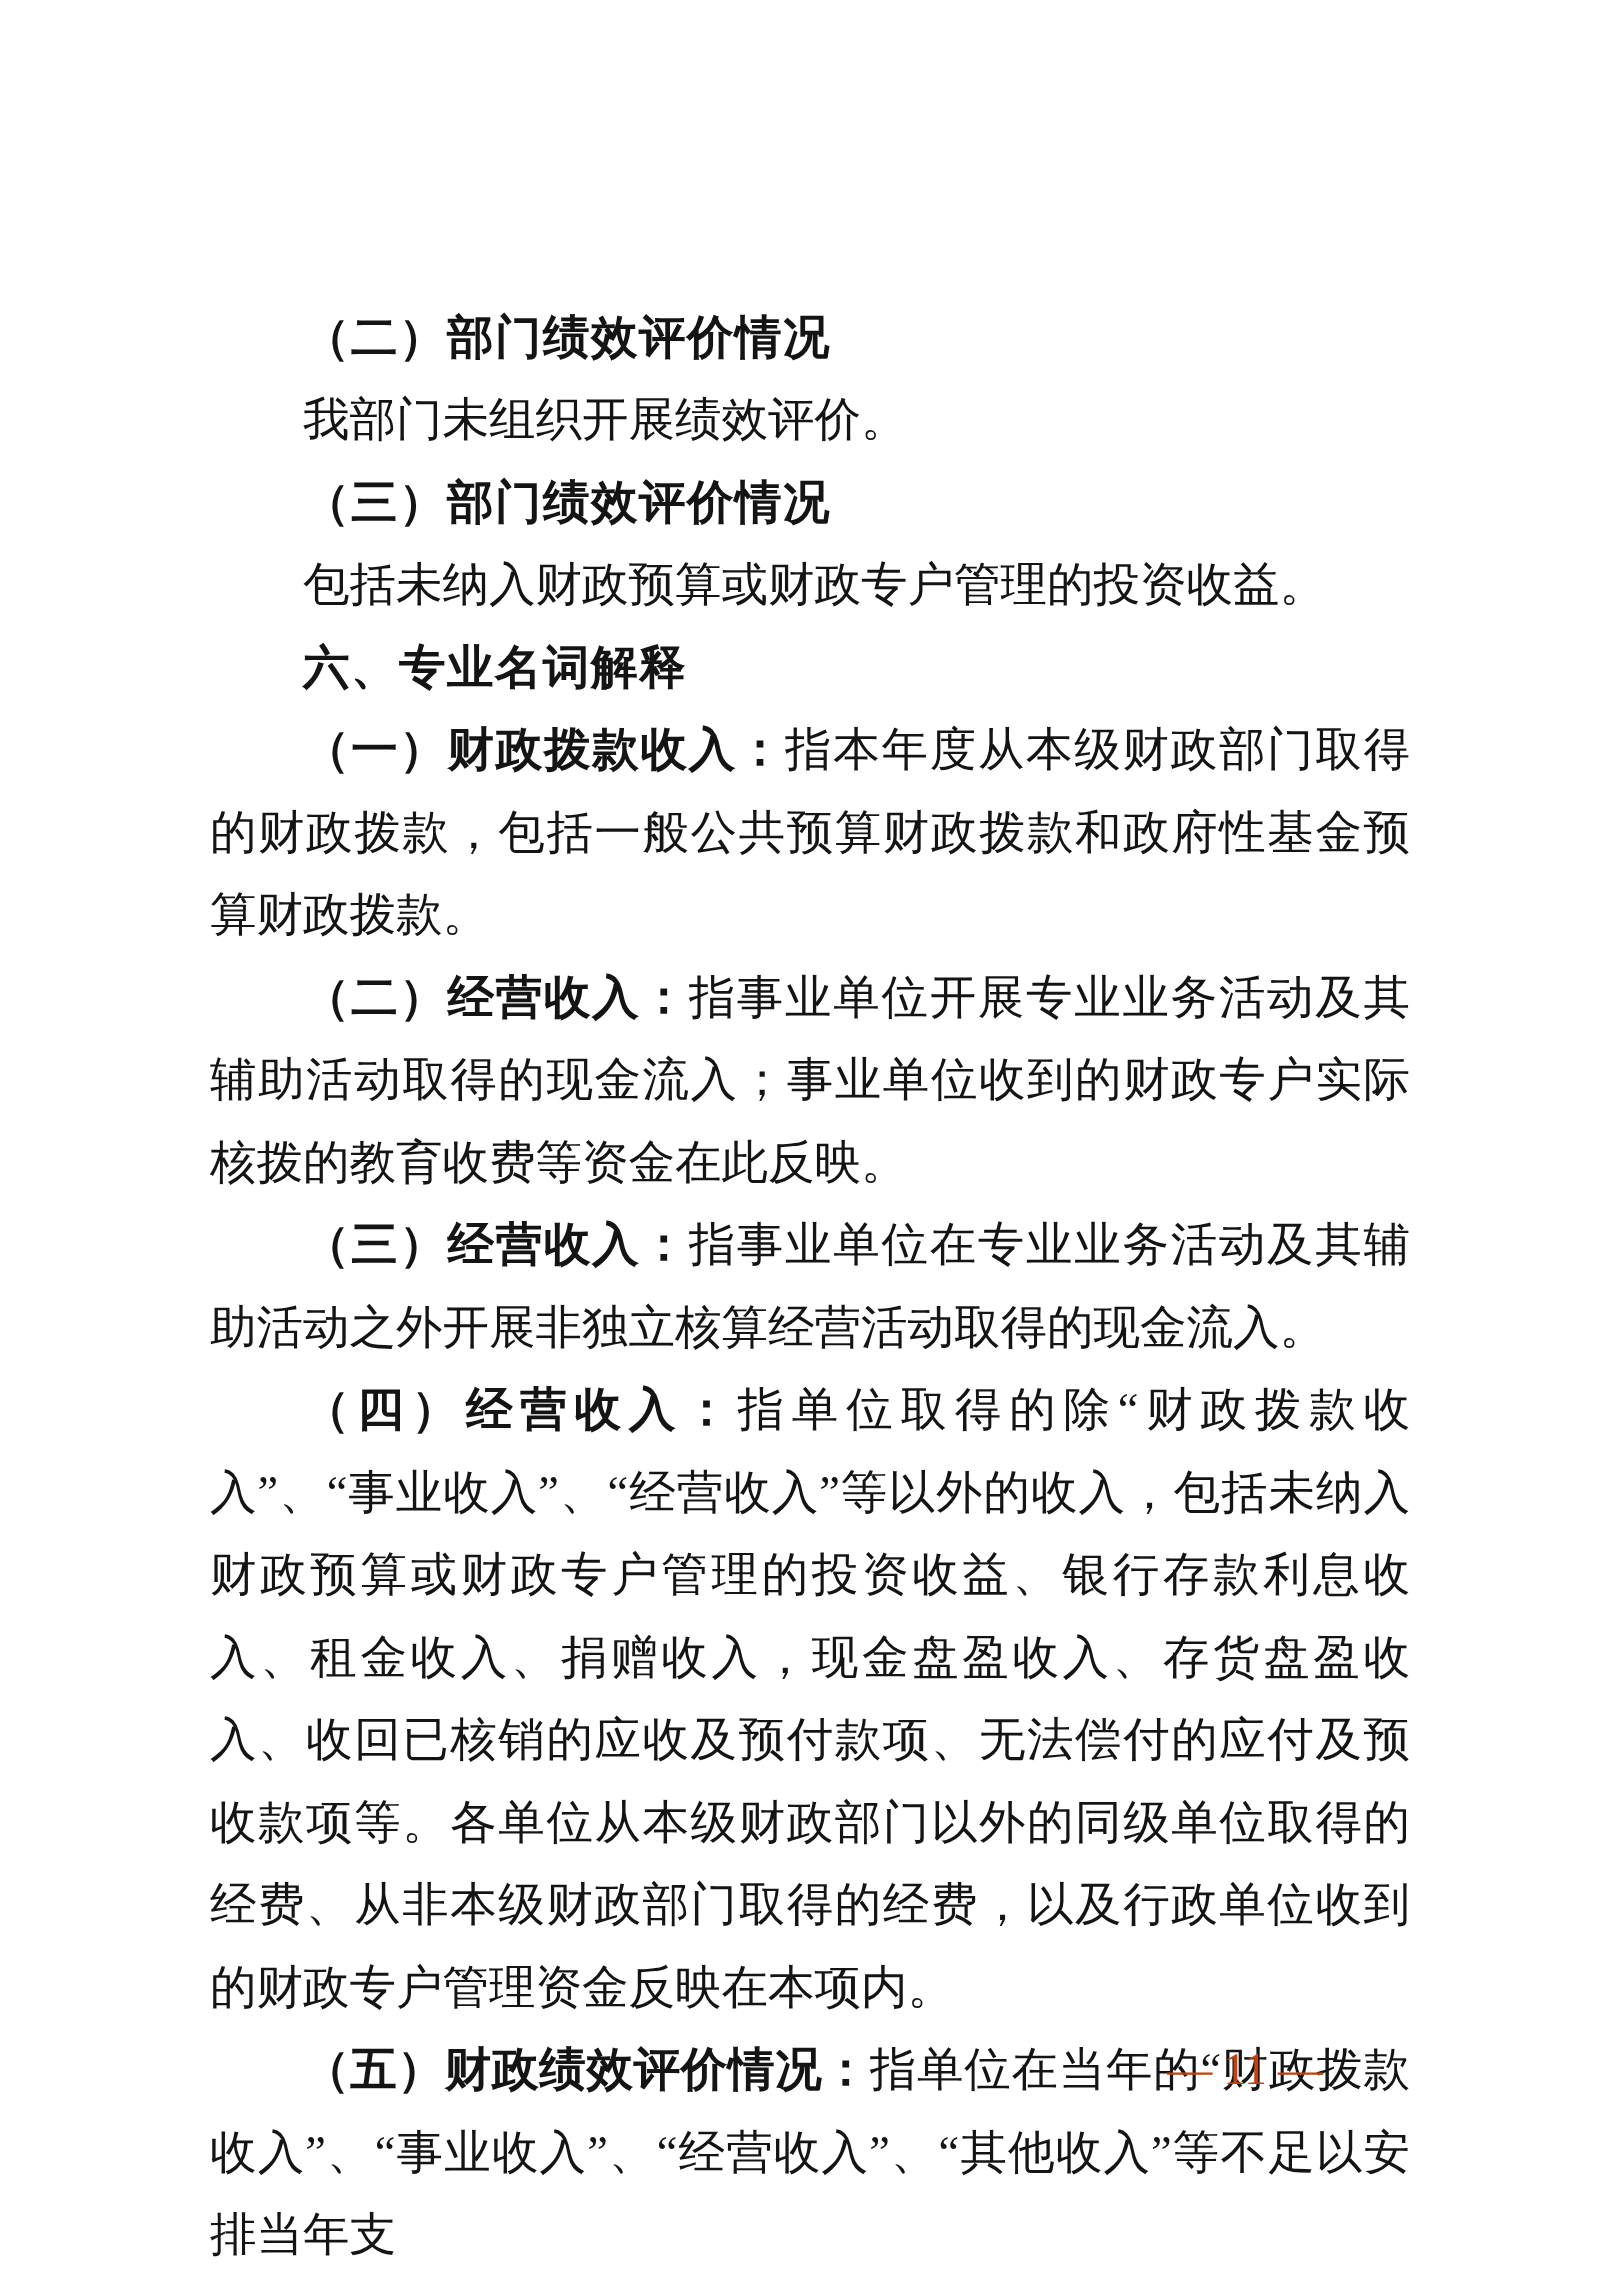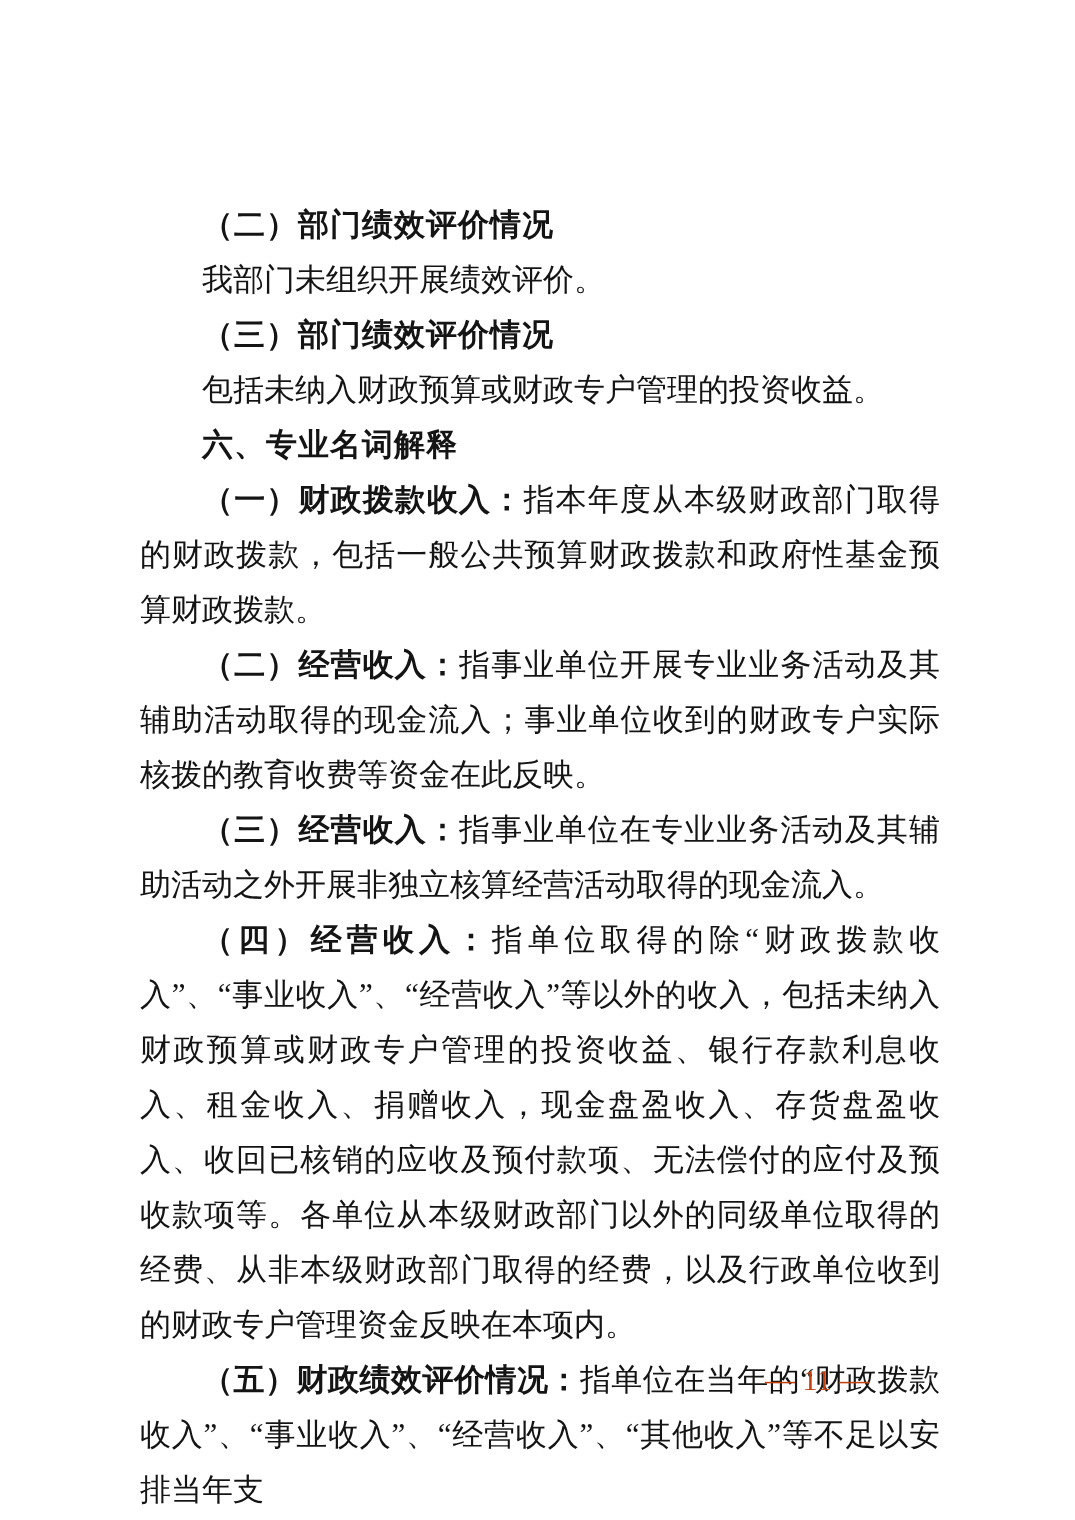--- a/index.html
+++ b/index.html
@@ -8,20 +8,21 @@
     background: #ffffff;
   }
   .page {
     position: relative;
     width: 1009px;
     height: 1520px;
     background: #ffffff;
     overflow: hidden;
     color: #141414;
     font-family: "Liberation Serif", "DejaVu Serif", serif;
+    padding-left: 13px;
   }
   .content {
     position: absolute;
     left: 140px;
     top: 197px;
     width: 800px;
     font-size: 31px;
     line-height: 55px;
     text-align: justify;
   }

